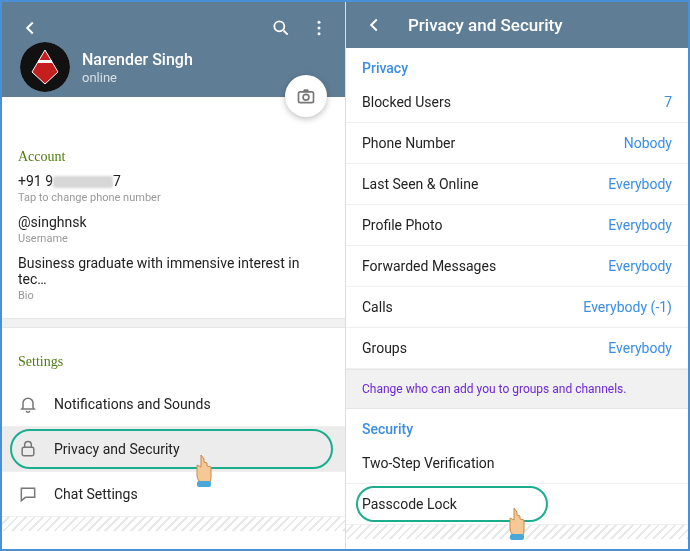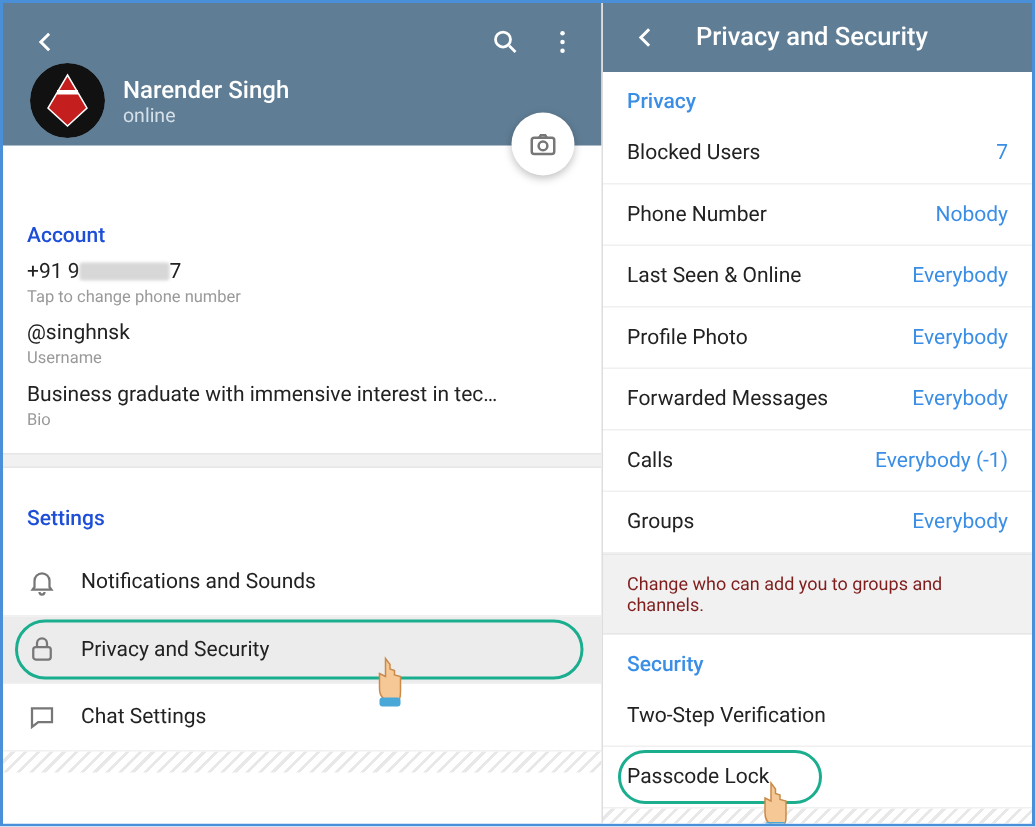--- a/index.html
+++ b/index.html
@@ -1,53 +1,53 @@
 <!DOCTYPE html>
 <html><head>
 <meta charset="utf-8">
 <style>
   * { box-sizing: border-box; margin: 0; padding: 0; }
   body { font-family: -apple-system, Roboto, "Segoe UI", sans-serif; background: #fff; }
   .container { display: flex; width: 690px; height: 551px; border: 2px solid #4a90d9; }
   .pane { display: flex; flex-direction: column; background: #fff; overflow: hidden; }
-  .pane-left { width: 400px; border-right: 1px solid #ddd; }
+  .pane-left { width: 344px; border-right: 1px solid #ddd; }
   .pane-right { flex: 1; }
   .topbar { background: #5f7d95; color: #fff; display: flex; align-items: center; padding: 10px 12px; height: 46px; }
   .topbar-left { height: 95px; align-items: flex-start; padding-top: 10px; position: relative; }
   .topbar-title { font-size: 17px; font-weight: 500; margin-left: 18px; }
   .icon-btn { width: 32px; height: 32px; display: flex; align-items: center; justify-content: center; cursor: pointer; }
   .profile-row { display: flex; align-items: center; margin-top: 4px; }
   .avatar { width: 50px; height: 50px; border-radius: 50%; margin-left: 6px; margin-right: 12px; overflow: hidden; position: relative; }
   .avatar svg { width: 100%; height: 100%; display: block; }
   .profile-info { display: flex; flex-direction: column; }
   .profile-name { font-size: 16px; font-weight: 500; color: #fff; }
   .profile-status { font-size: 13px; color: #d6e0e8; margin-top: 1px; }
   .top-icons { position: absolute; top: 10px; right: 10px; display: flex; gap: 6px; }
   .camera-fab { position: absolute; right: 18px; bottom: -20px; width: 42px; height: 42px; border-radius: 50%; background: #fff; box-shadow: 0 2px 6px rgba(0,0,0,.25); display: flex; align-items: center; justify-content: center; cursor: pointer; }
   .section { padding: 12px 16px 6px; }
-  .section-header { color: #1d4ed8; font-size: 14px; font-weight: 500; margin: 14px 0 8px; }
+  .section-header { color: #4d7c0f; font-size: 14px; font-weight: 500; margin: 14px 0 8px; font-family: Liberation Serif, serif; }
   .account-row { margin-bottom: 10px; }
   .account-value { font-size: 14px; color: #222; }
   .account-sub { font-size: 11px; color: #999; margin-top: 2px; }
   .phone-blur { display:inline-block; width:60px; height:12px; background:#d7d7d7; vertical-align:middle; filter: blur(1px); border-radius:2px; }
   .divider { height: 10px; background: #f1f1f1; border-top: 1px solid #e6e6e6; border-bottom: 1px solid #e6e6e6; }
   .settings-list { }
   .settings-item { display: flex; align-items: center; padding: 12px 16px; font-size: 14px; color: #222; border-bottom: 1px solid #f0f0f0; cursor: pointer; position: relative; text-align: center; }
   .settings-item .icon { width: 36px; display: flex; align-items: center; color: #777; }
   .settings-item.highlighted { background: #ececec; }
   .oval { position:absolute; border:2px solid #1aae8f; border-radius: 999px; pointer-events:none; }
   .oval-left { left:8px; right:12px; top:2px; bottom:2px; }
   .oval-right { left:10px; right:140px; top:2px; bottom:2px; }
   .pointer { position:absolute; width:28px; height:36px; right:100px; bottom:-18px; pointer-events:none; }
   .pointer-left { right:130px; }
   .pr-list { }
   .pr-header { color: #3a8ee6; font-size: 14px; font-weight: 500; padding: 12px 16px 6px; }
   .pr-item { display: flex; align-items: center; justify-content: space-between; padding: 12px 16px; font-size: 14px; color: #222; border-bottom: 1px solid #f0f0f0; cursor: pointer; position: relative; }
   .pr-value { color: #3a8ee6; font-size: 14px; }
-  .pr-note { background: #f1f1f1; color: #7f1d1d; font-size: 12px; padding: 12px 16px; border-top: 1px solid #e6e6e6; border-bottom: 1px solid #e6e6e6; }
+  .pr-note { background: #f1f1f1; color: #6d28d9; font-size: 12px; padding: 12px 16px; border-top: 1px solid #e6e6e6; border-bottom: 1px solid #e6e6e6; }
   .torn { height: 14px; background: repeating-linear-gradient(135deg, #fff 0 4px, #e8e8e8 4px 6px); }
 </style>
 </head>
 <body>
 
 <div class="container">
 
   <div class="pane pane-left">
     <div class="topbar topbar-left">
       <div class="icon-btn">

